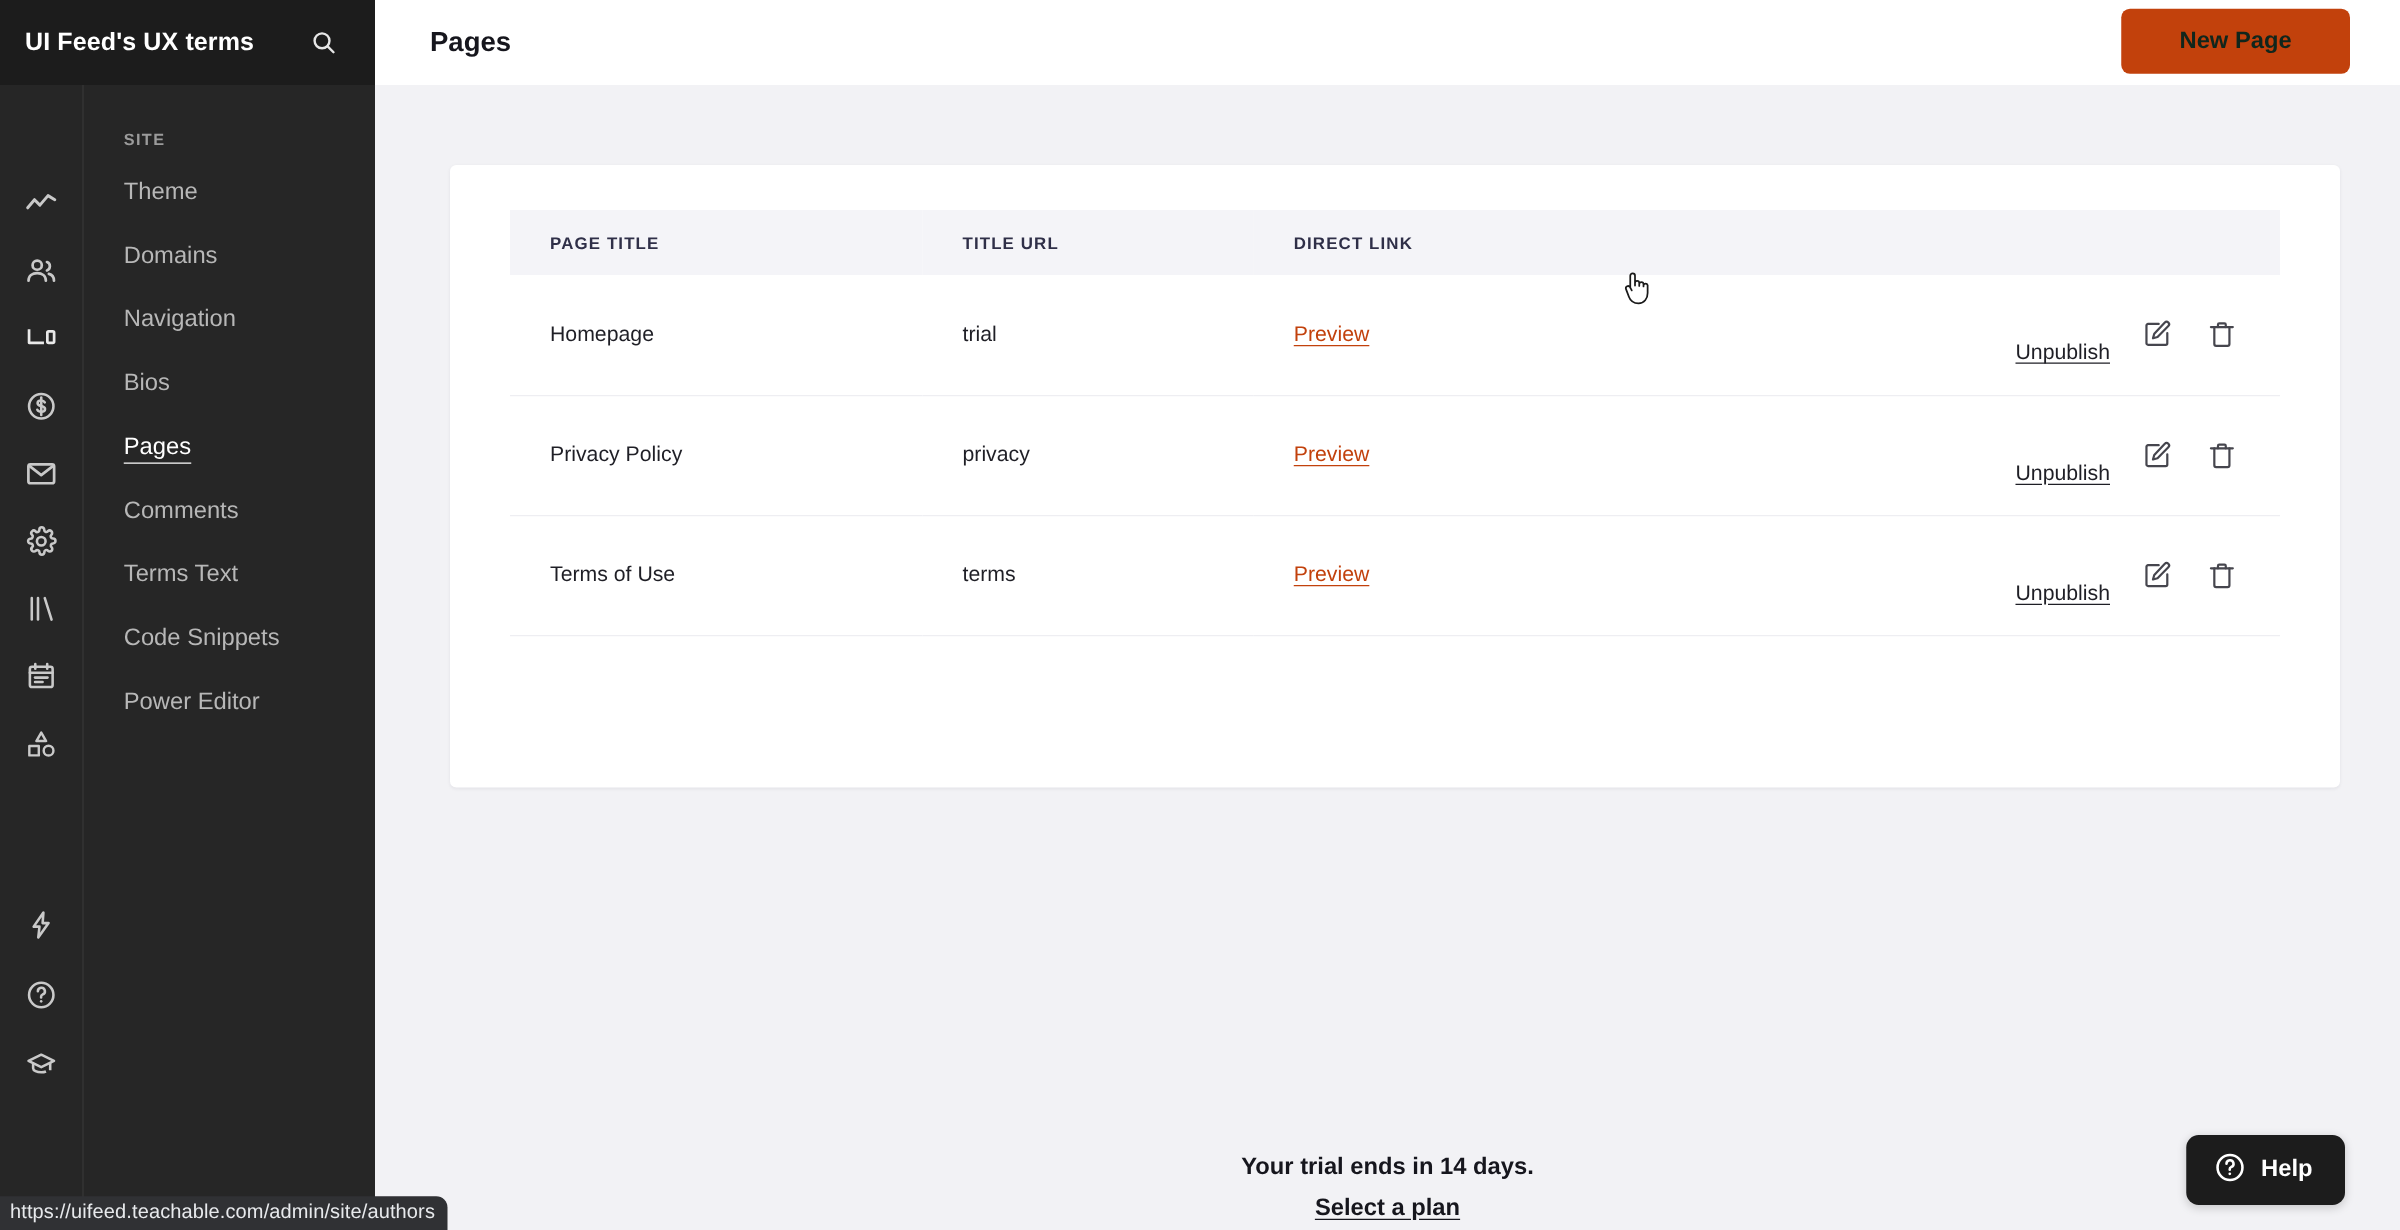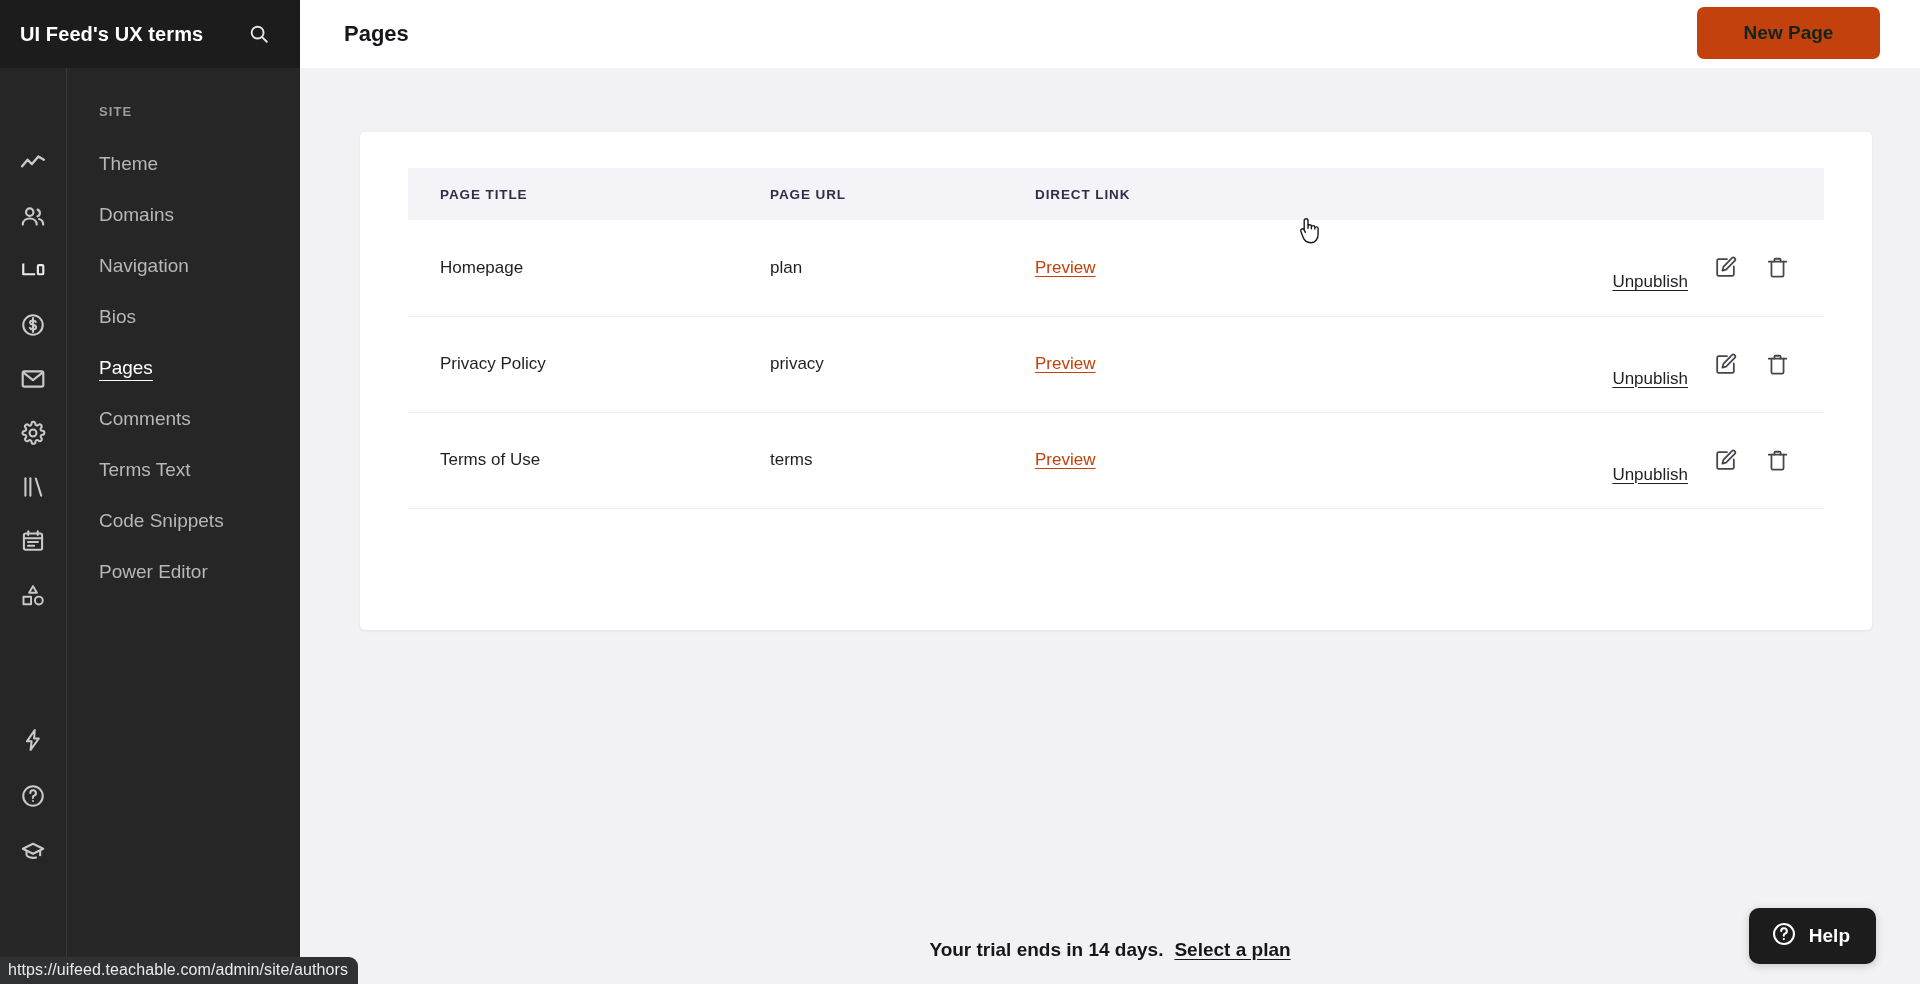--- a/index.html
+++ b/index.html
@@ -95,21 +95,21 @@
     height: 916px;
     position: relative;
     padding-top: 36px;
   }
   .submenu-heading {
     color: #9b9b9b;
     font-size: 13px;
     font-weight: bold;
     letter-spacing: 1.1px;
     padding: 0 0 0 32px;
-    margin-bottom: 19px;
+    margin-bottom: 9px;
   }
   .submenu-item {
     display: block;
     color: #b7b7b7;
     font-size: 19px;
     padding: 0 0 0 32px;
     height: 51px;
     line-height: 51px;
     cursor: pointer;
     white-space: nowrap;
@@ -286,20 +286,21 @@
   .trial-banner {
     position: absolute;
     left: 0; right: 0; bottom: 0;
     height: 68px;
     background: #f2f2f5;
     display: flex;
     align-items: center;
     justify-content: center;
     gap: 11px;
     z-index: 5;
+    flex-direction: column;
   }
   .trial-text {
     font-size: 19px;
     font-weight: bold;
     color: #16161d;
   }
   .trial-link {
     font-size: 19px;
     font-weight: bold;
     color: #16161d;
@@ -489,30 +490,30 @@
           <table>
             <colgroup>
               <col class="col-title">
                 <col class="col-url">
                 <col class="col-link">
                 <col class="col-actions">
             </colgroup>
             <thead>
               <tr>
                 <th>PAGE TITLE</th>
-                <th>PAGE URL</th>
+                <th>TITLE URL</th>
                 <th>DIRECT LINK</th>
                 <th class="col-actions"></th>
               </tr>
             </thead>
             <tbody>
 
               <tr>
                 <td>Homepage</td>
-                <td>plan</td>
+                <td>trial</td>
                 <td class="cell-link">
                   <span class="preview-link">Preview</span>
                 </td>
                 <td class="cell-actions">
                   <div class="actions">
                     <span class="unpublish-link">Unpublish</span>
                     <span class="icon-btn">
                       <svg width="25" height="25" viewBox="0 0 24 24" fill="none" stroke="#46464e" stroke-width="1.7" stroke-linecap="round" stroke-linejoin="round">
                         <path d="M13.4 4H5.2A1.2 1.2 0 0 0 4 5.2v13.6A1.2 1.2 0 0 0 5.2 20h13.6a1.2 1.2 0 0 0 1.2-1.2V11"></path>
                         <path d="M18.1 2.9a1.9 1.9 0 0 1 2.7 2.7L12.5 14 9 15l1-3.5z"></path>

